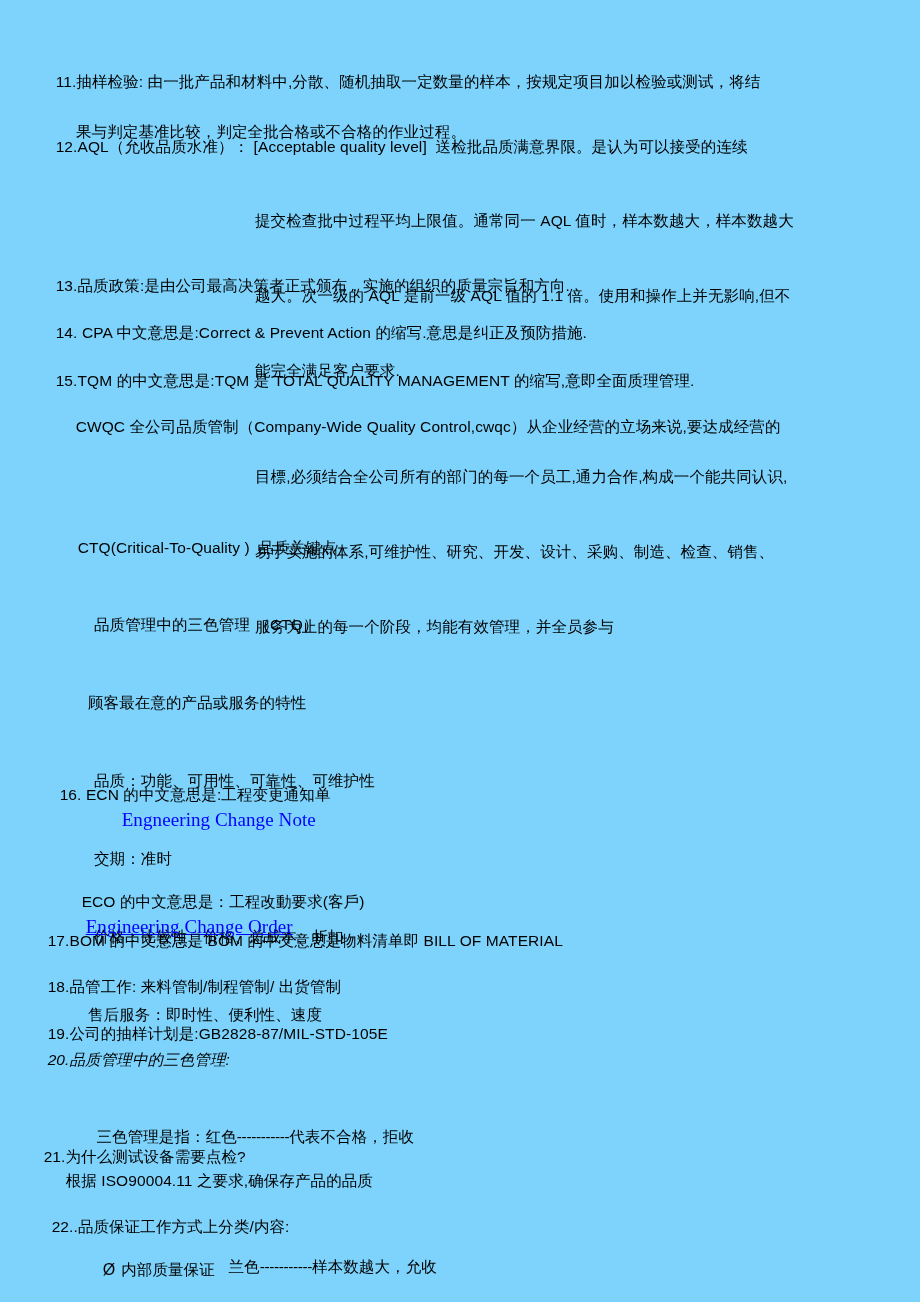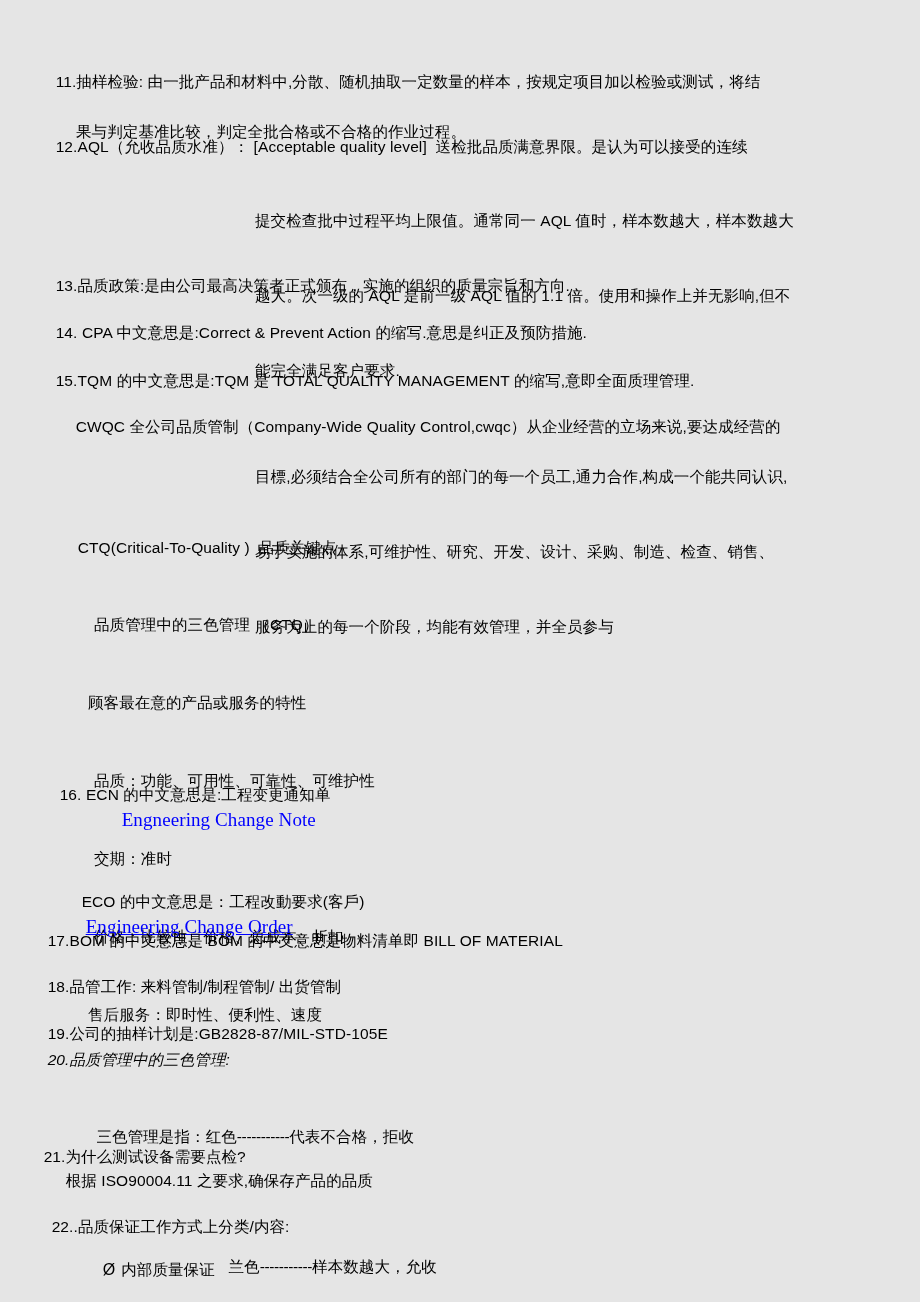--- a/index.html
+++ b/index.html
@@ -13,21 +13,21 @@
     height: 1302px;
     font-family: "Liberation Sans", "DejaVu Sans", sans-serif;
     color: #000000;
     -webkit-font-smoothing: none;
   }
   .page {
     position: relative;
     width: 920px;
     height: 1302px;
     overflow: hidden;
-    background: #e5e5e5;
+    background: #7dd3fc;
   }
 
   
   .blk {
     position: absolute;
     font-size: 15.5px;
     line-height: 25px;
     letter-spacing: 0.1px;
     white-space: pre-wrap;
     color: #000000;

